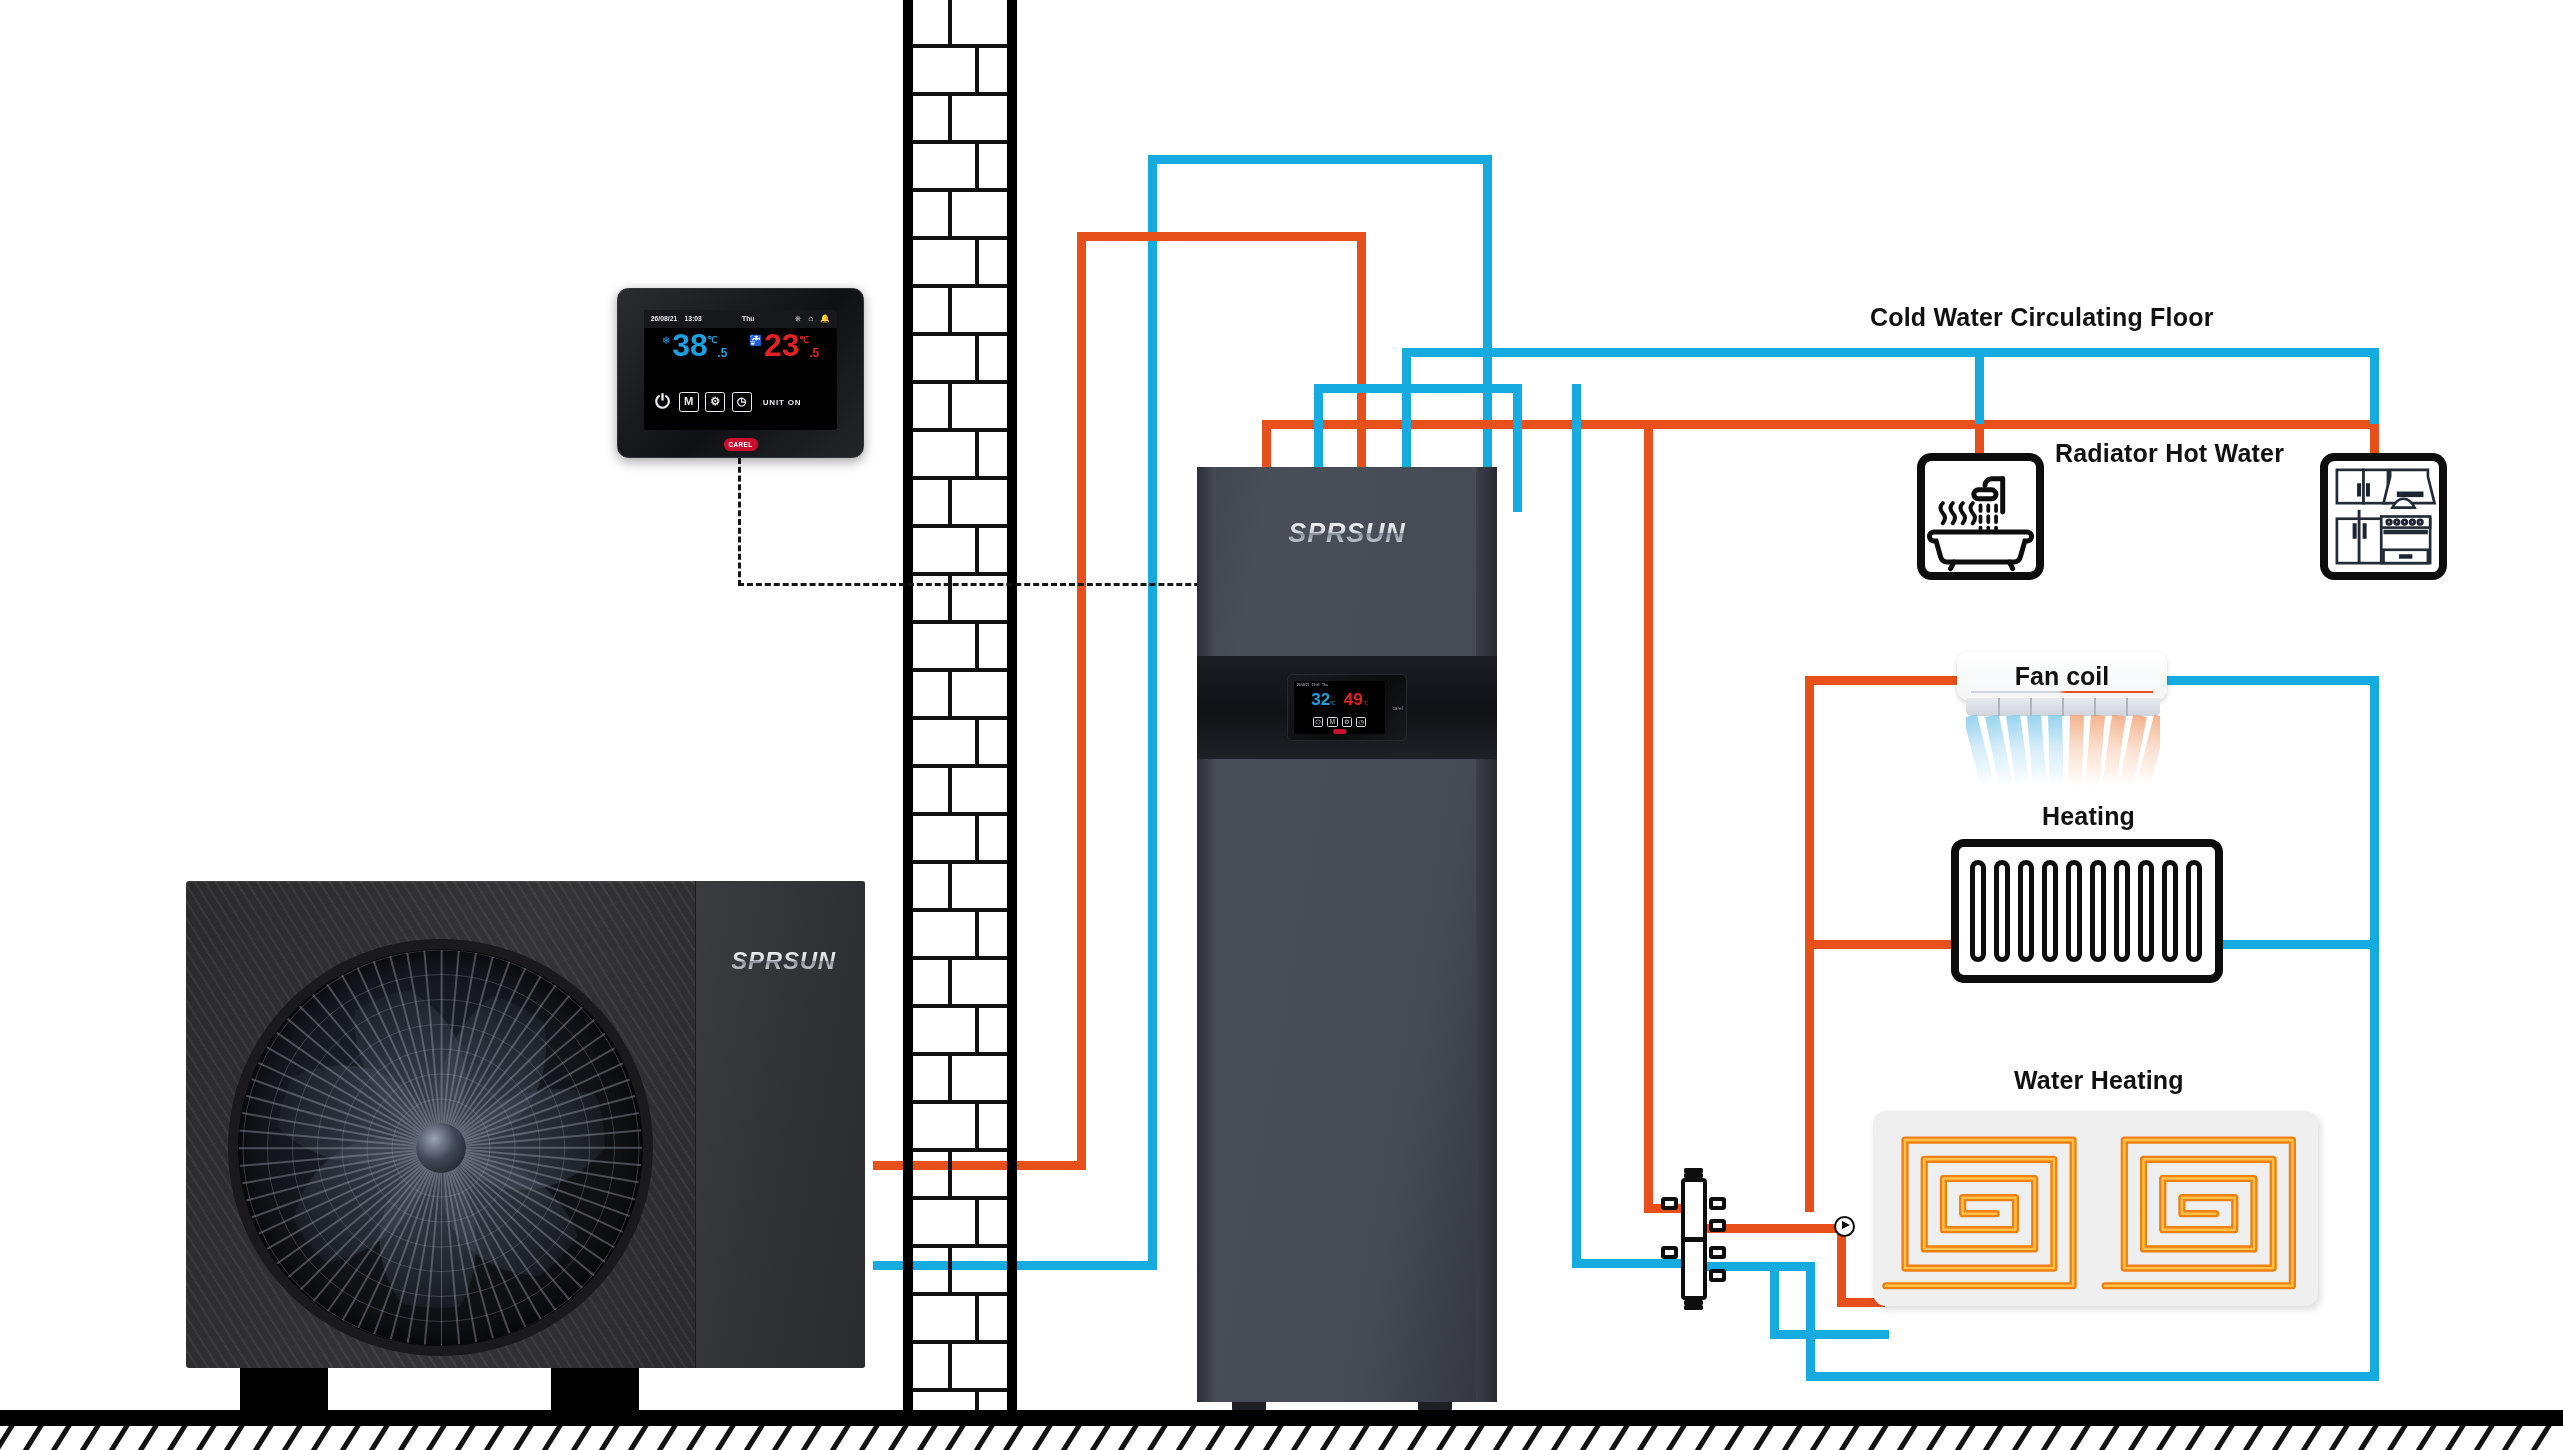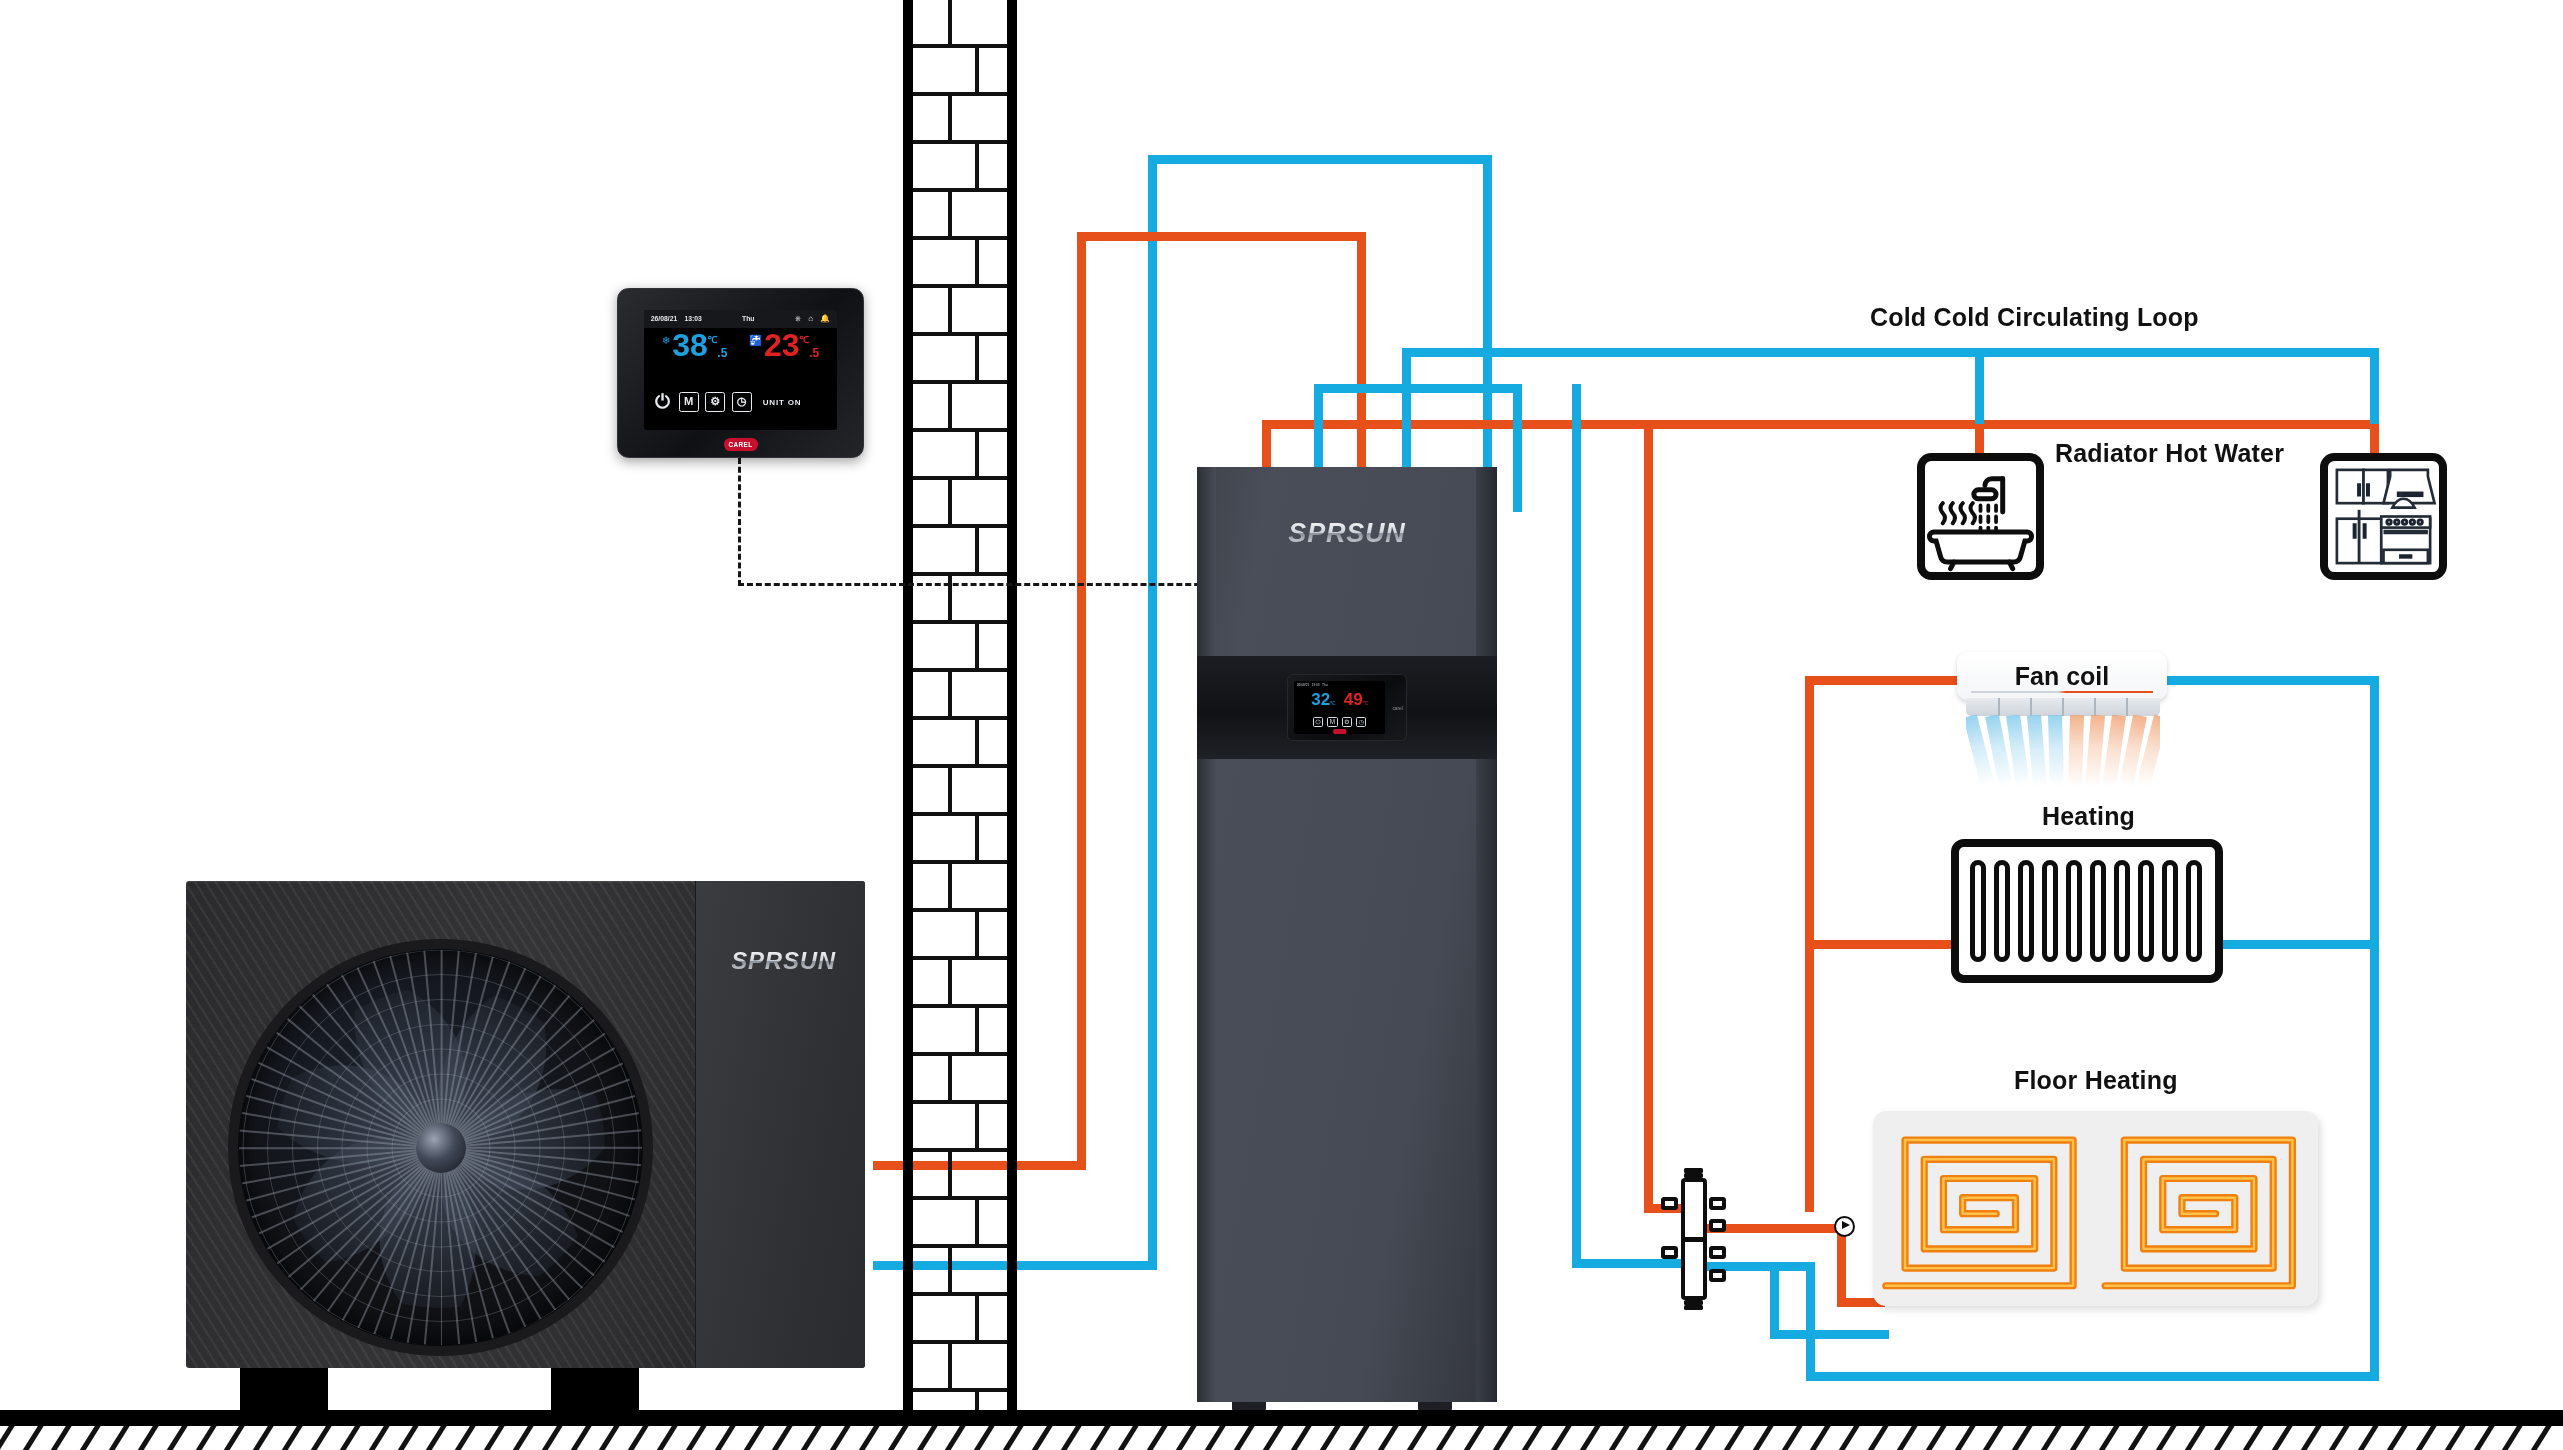--- a/index.html
+++ b/index.html
@@ -548,24 +548,24 @@
           <i>◷</i>
         </div>
         <div class="carel"></div>
       </div>
       <div class="side">carel</div>
     </div>
     <div class="feet a"></div>
     <div class="feet b"></div>
   </div>
 
-  <div class="lbl" id="lbl-cold">Cold Cold Circulating Loop</div>
+  <div class="lbl" id="lbl-cold">Cold Water Circulating Floor</div>
   <div class="lbl" id="lbl-dhw">Radiator Hot Water</div>
   <div class="lbl" id="lbl-rad">Heating</div>
-  <div class="lbl" id="lbl-floor">Floor Heating</div>
+  <div class="lbl" id="lbl-floor">Water Heating</div>
 
   <div class="iconbox" id="bath">
     <svg viewBox="0 0 100 100">
       <g fill="none" stroke="#0d0d0d" stroke-width="4.5" stroke-linecap="round">
         <path d="M70 16 v30"></path>
         <path d="M70 16 h-10 a6 6 0 0 0 -6 6"></path>
         <path d="M48 26 h12 a4 4 0 0 1 0 8 h-12 a4 4 0 0 1 0 -8z" fill="#fff"></path>
         <g stroke-width="3.4">
           <path d="M50 40 v5 M57 40 v5 M64 40 v5"></path>
           <path d="M50 50 v5 M57 50 v5 M64 50 v5"></path>

